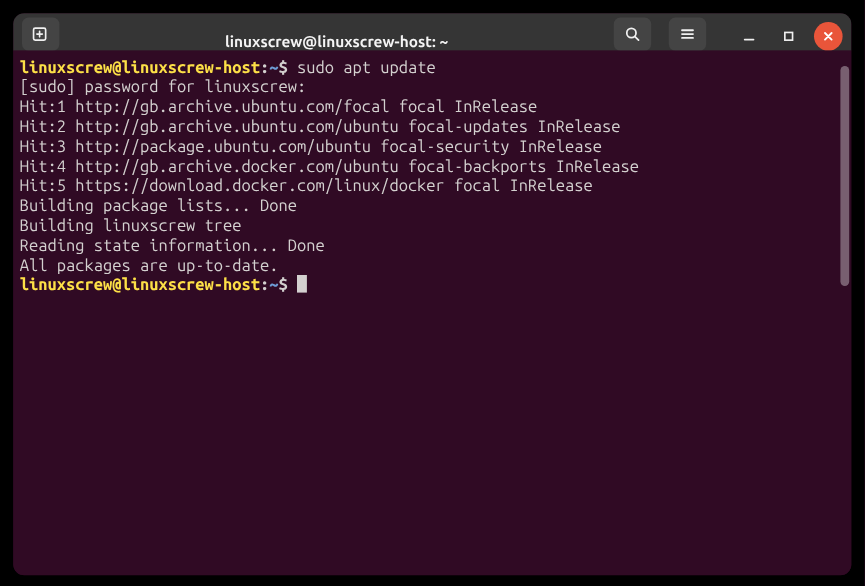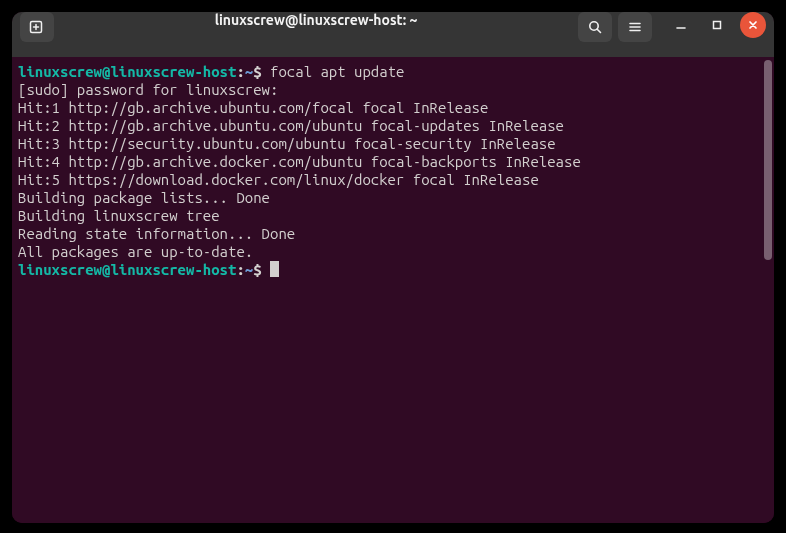--- a/index.html
+++ b/index.html
@@ -19,26 +19,26 @@
       height: 511px;
       margin: 12px;
       background: #300A24;
       border-radius: 10px;
       overflow: hidden;
       display: flex;
       flex-direction: column;
       position: relative;
     }
     .titlebar {
-      height: 45px;
+      height: 34px;
       background: #353535;
       display: flex;
-      align-items: flex-start;
+      align-items: flex-end;
       padding: 0 8px;
-      gap: 6px;
+      gap: 16px;
     }
     .title {
       flex: 1;
       text-align: center;
       color: #F4F4F4;
       font-family: "Ubuntu", "Cantarell", sans-serif;
       font-size: 14px;
       font-weight: 600;
     }
     .btn {
@@ -77,21 +77,21 @@
       background: #300A24;
       padding: 6px 4px 6px 6px;
       font-size: 15px;
       line-height: 18px;
       color: #D3D0CF;
       white-space: pre;
       font-family: "Ubuntu Mono", "DejaVu Sans Mono", monospace;
       position: relative;
       overflow: hidden;
     }
-    .prompt-user { color: #14b8a6; font-weight: bold; }
+    .prompt-user { color: #fde047; font-weight: bold; }
     .prompt-colon { color: #D3D0CF; font-weight: bold; }
     .prompt-path { color: #6E9DD6; font-weight: bold; }
     .cursor {
       display: inline-block;
       width: 9px;
       height: 16px;
       background: #D3D0CF;
       vertical-align: text-bottom;
       margin-bottom: 1px;
     }
@@ -148,25 +148,25 @@
         </svg>
       </div>
       <div class="winbtn close-btn">
         <svg viewBox="0 0 12 12">
           <path d="M3 3 L9 9 M9 3 L3 9" stroke="currentColor" stroke-width="1.7" stroke-linecap="round"></path>
         </svg>
       </div>
     </div>
   </div>
 
-  <div class="terminal"><span class="prompt-user">linuxscrew@linuxscrew-host</span><span class="prompt-colon">:</span><span class="prompt-path">~</span><span class="prompt-colon">$</span> <span>focal apt update</span>
+  <div class="terminal"><span class="prompt-user">linuxscrew@linuxscrew-host</span><span class="prompt-colon">:</span><span class="prompt-path">~</span><span class="prompt-colon">$</span> <span>sudo apt update</span>
 <span>[sudo] password for linuxscrew: </span>
 <span>Hit:1 http://gb.archive.ubuntu.com/focal focal InRelease</span>
 <span>Hit:2 http://gb.archive.ubuntu.com/ubuntu focal-updates InRelease</span>
-<span>Hit:3 http://security.ubuntu.com/ubuntu focal-security InRelease</span>
+<span>Hit:3 http://package.ubuntu.com/ubuntu focal-security InRelease</span>
 <span>Hit:4 http://gb.archive.docker.com/ubuntu focal-backports InRelease</span>
 <span>Hit:5 https://download.docker.com/linux/docker focal InRelease</span>
 <span>Building package lists... Done</span>
 <span>Building linuxscrew tree       </span>
 <span>Reading state information... Done</span>
 <span>All packages are up-to-date.</span>
 <span class="prompt-user">linuxscrew@linuxscrew-host</span><span class="prompt-colon">:</span><span class="prompt-path">~</span><span class="prompt-colon">$</span> <span class="cursor"></span></div>
 
   <div class="scrollbar"></div>
 </div>

